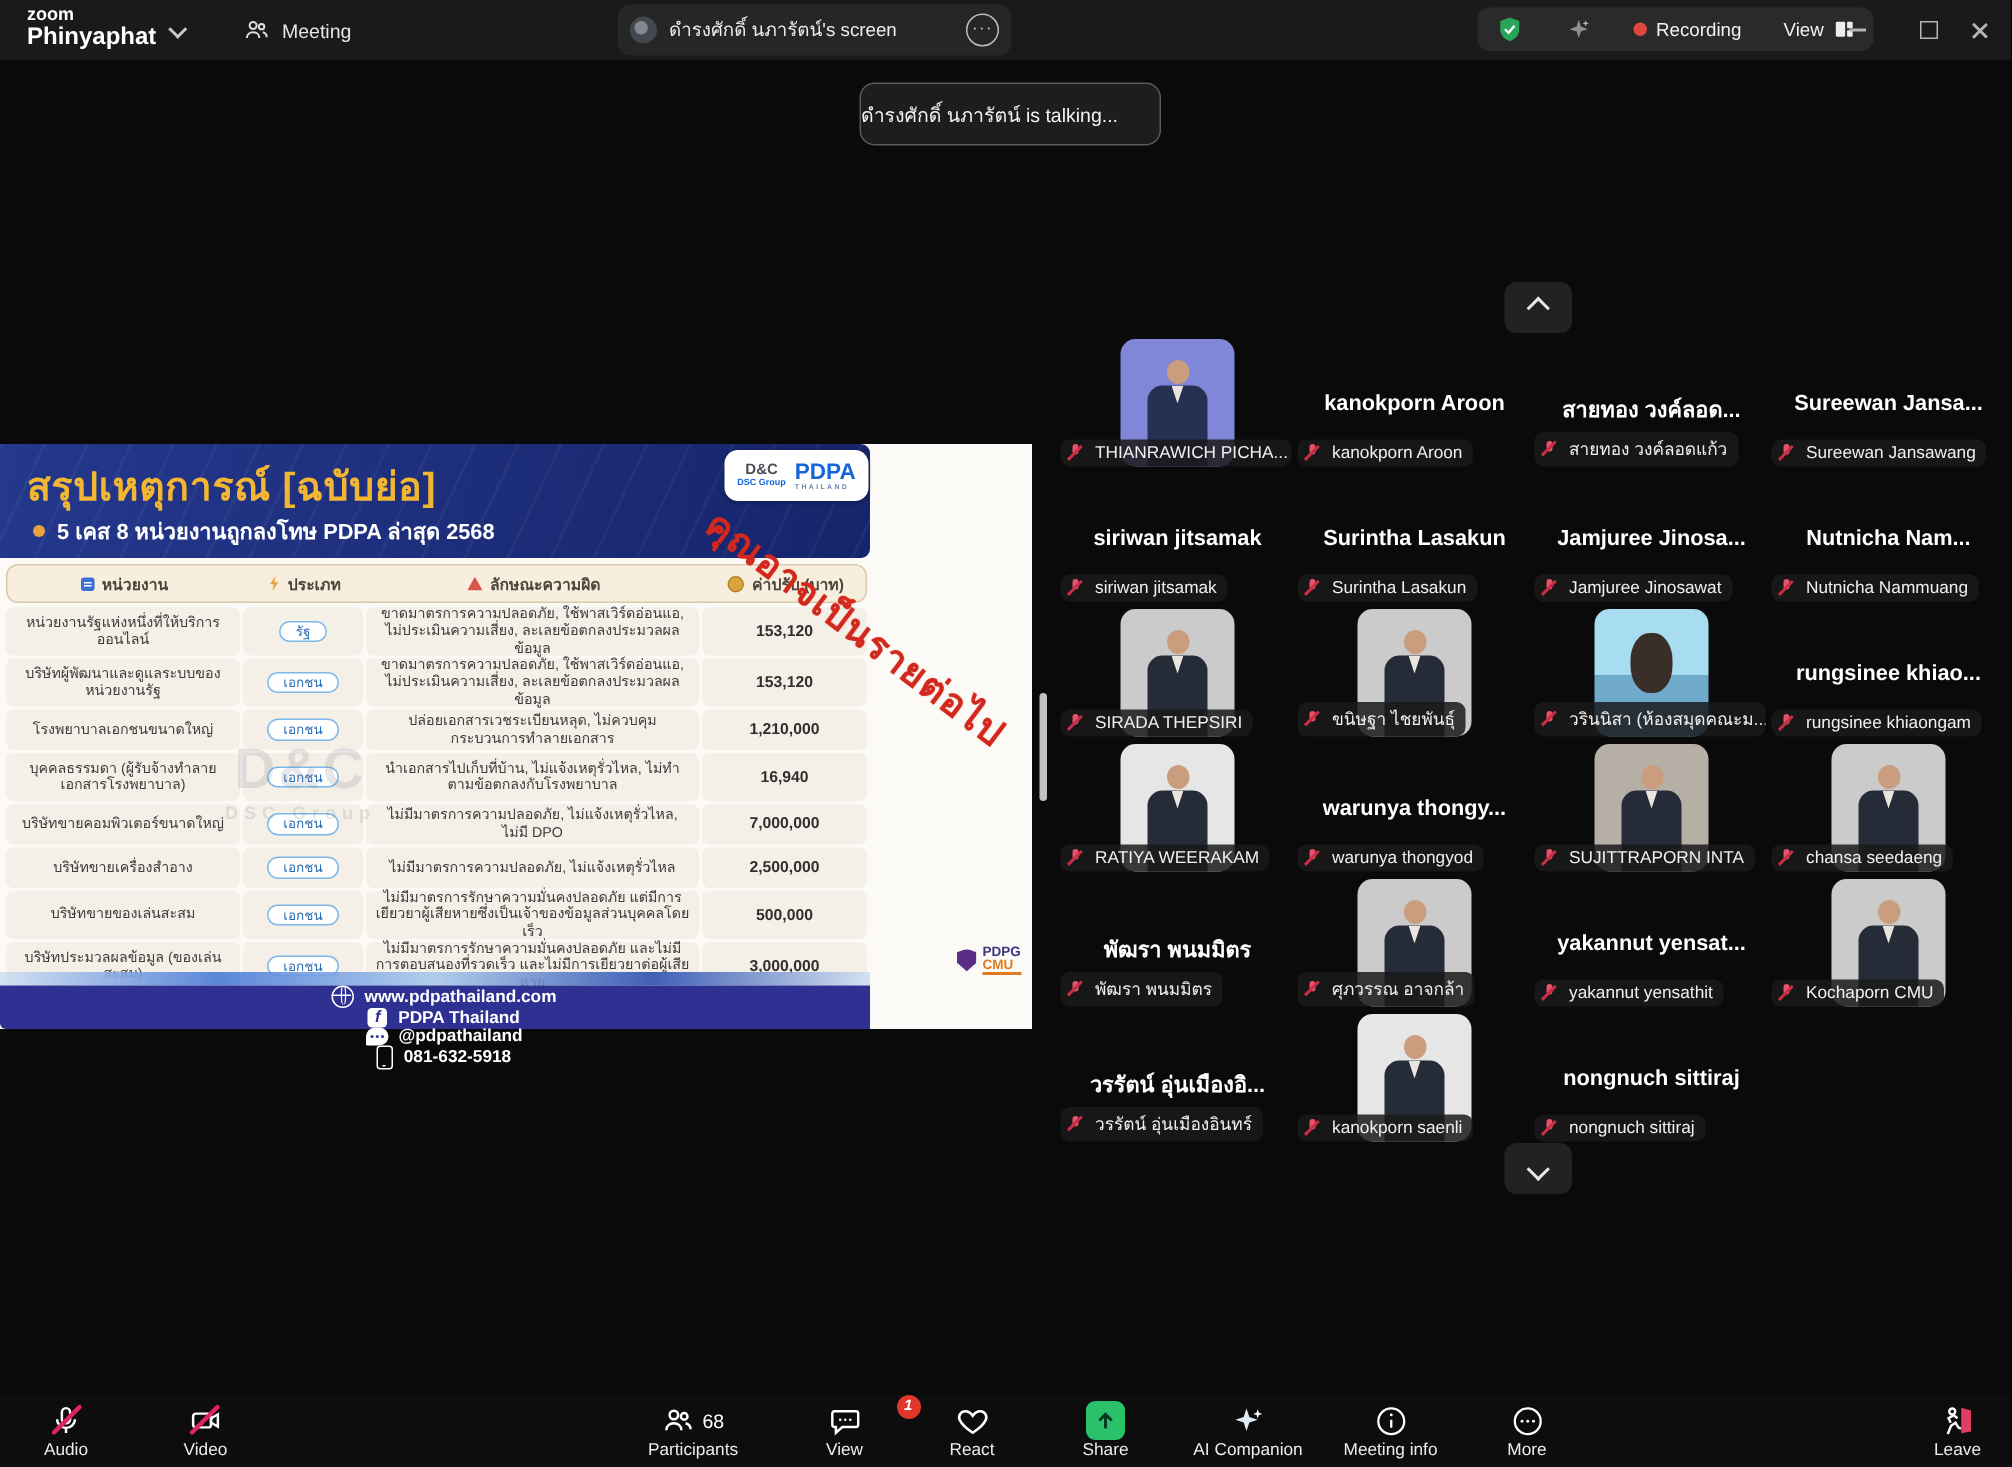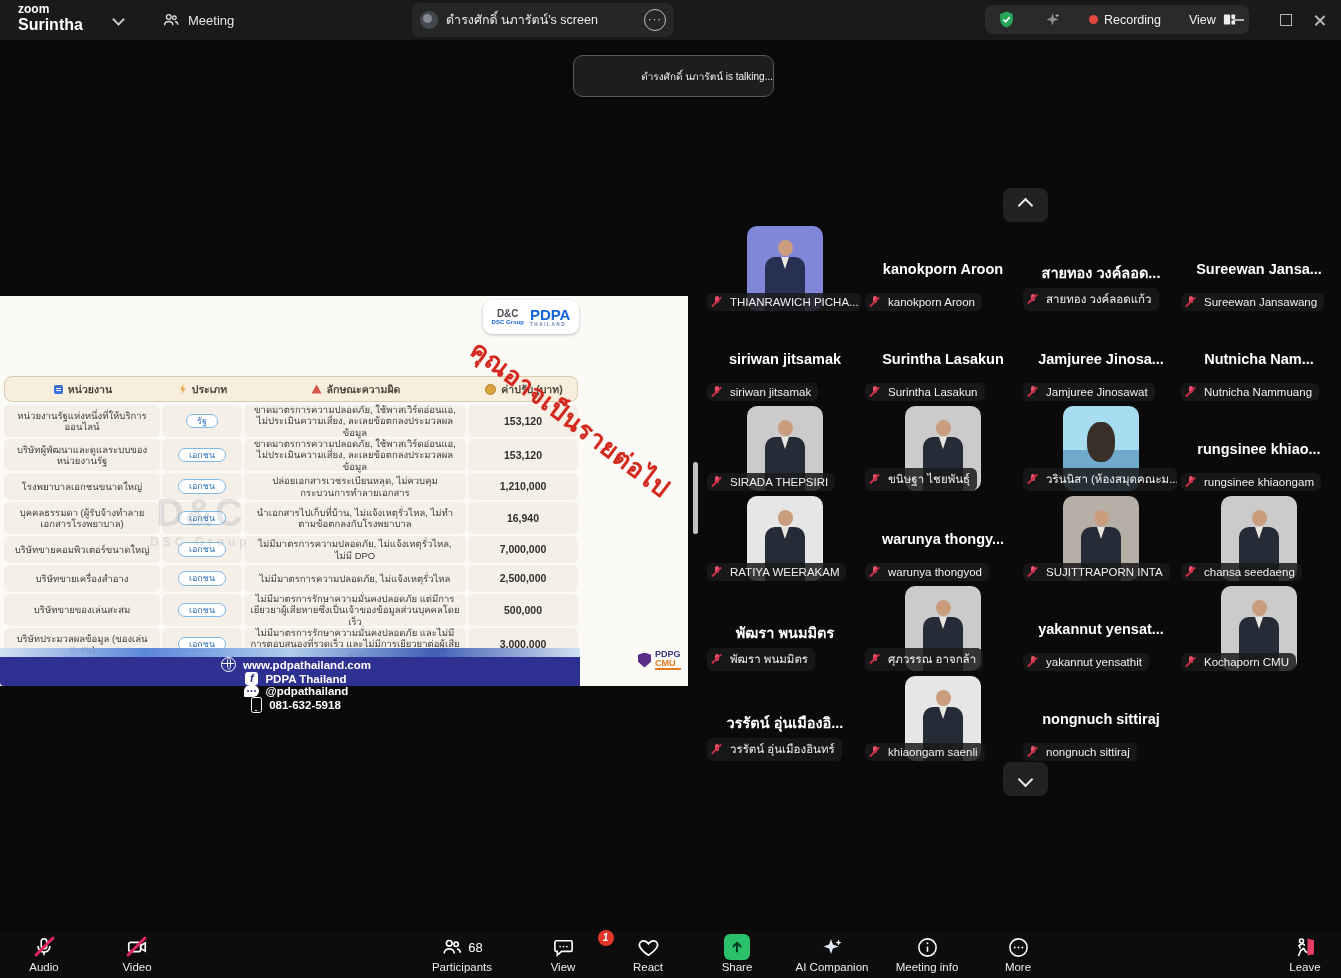--- a/index.html
+++ b/index.html
@@ -25,21 +25,21 @@
   .recdot{width:9px;height:9px;border-radius:50%;background:#e0483e;}
   .viewbtn{display:flex;align-items:center;gap:6px;color:#f1f1f1;font-size:12.5px;}
   .winc{position:absolute;top:0;height:40px;display:flex;align-items:center;justify-content:center;width:40px;}
   .winc.min{left:1218px}.winc.max{left:1266px}.winc.cls{left:1300px}
   .bar-min{width:11px;height:2px;background:#b5b5b5;}
   .box-max{width:10px;height:10px;border:1.6px solid #b5b5b5;}
   .x-cls{position:relative;width:12px;height:12px;}
   .x-cls::before,.x-cls::after{content:"";position:absolute;left:5px;top:0;width:1.8px;height:13px;background:#b5b5b5;}
   .x-cls::before{transform:rotate(45deg);} .x-cls::after{transform:rotate(-45deg);}
   
-  .toast{position:absolute;left:573px;top:55px;width:199px;height:40px;background:#1d1d1d;border:1px solid #5a5a5a;border-radius:10px;display:flex;align-items:center;justify-content:flex-end;color:#f2f2f2;font-size:10px;}
+  .toast{position:absolute;left:573px;top:55px;width:199px;height:40px;background:#1d1d1d;border:1px solid #5a5a5a;border-radius:10px;display:flex;align-items:center;justify-content:flex-start;color:#f2f2f2;font-size:13px;}
   
   .slide{position:absolute;left:0;top:296px;width:688px;height:390px;background:#fcfaf6;}
   .shead{position:absolute;left:0;top:0;width:580px;height:76px;background:linear-gradient(100deg,#24388c,#16246b);border-radius:0 6px 6px 0;
          background-image:repeating-linear-gradient(115deg,rgba(255,255,255,.04) 0 2px,transparent 2px 26px),linear-gradient(100deg,#24388c,#16246b);}
   .stitle{position:absolute;left:18px;top:7px;color:#f2b632;font-weight:bold;font-size:26px;letter-spacing:.5px;}
   .ssub{position:absolute;left:22px;top:46px;display:flex;align-items:center;gap:8px;color:#fff;font-weight:bold;font-size:14.5px;}
   .ssub .dot{width:8px;height:8px;border-radius:50%;background:#e8a33d;}
   .logobox{position:absolute;left:483px;top:4px;width:96px;height:34px;background:#fff;border-radius:9px;display:flex;align-items:center;justify-content:center;gap:6px;box-shadow:0 1px 3px rgba(0,0,0,.25);}
   .dscmark{font-size:10px;font-weight:bold;color:#4a4f57;line-height:1;text-align:center;}
   .dscsub{font-size:6px;color:#1565d8;font-weight:bold;}
@@ -66,21 +66,21 @@
   .sfoot{position:absolute;left:0;top:361px;width:580px;height:29px;background:#2e3192;display:flex;align-items:center;justify-content:space-between;padding:0 34px 0 46px;box-sizing:border-box;border-radius:0 0 0 4px;flex-direction:column;}
   .fitem{display:flex;align-items:center;gap:7px;color:#fff;font-size:11.5px;font-weight:bold;}
   .i-globe{width:13px;height:13px;border:1.4px solid #fff;border-radius:50%;position:relative;}
   .i-globe::before{content:"";position:absolute;left:4.5px;top:-1px;width:2px;height:13px;border-left:1.2px solid #fff;border-right:1.2px solid #fff;border-radius:50%;}
   .i-globe::after{content:"";position:absolute;left:-1px;top:5px;width:13px;height:1.2px;background:#fff;}
   .i-fb{width:13px;height:13px;background:#fff;border-radius:3px;color:#2e3192;font-weight:bold;font-size:11px;line-height:13px;text-align:center;}
   .i-line{width:15px;height:12px;background:#fff;border-radius:6px 6px 6px 1px;position:relative;}
   .i-line::after{content:"";position:absolute;left:3px;top:5px;width:2px;height:2px;background:#2e3192;border-radius:50%;box-shadow:3.5px 0 0 #2e3192,7px 0 0 #2e3192;}
   .i-phone{width:9px;height:14px;border:1.3px solid #fff;border-radius:2.5px;position:relative;}
   .i-phone::after{content:"";position:absolute;left:2.5px;bottom:1px;width:2px;height:1.4px;background:#fff;}
-  .pdpg{position:absolute;left:638px;top:354px;display:flex;align-items:center;gap:4px;}
+  .pdpg{position:absolute;left:638px;top:334px;display:flex;align-items:center;gap:4px;}
   .pdpg .sh{width:13px;height:15px;background:#5b2d86;clip-path:polygon(50% 0,100% 15%,100% 62%,50% 100%,0 62%,0 15%);}
   .pdpg .tx{line-height:1;}
   .pdpg .p1{font-size:9px;font-weight:bold;color:#3d3580;}
   .pdpg .p2{font-size:9px;font-weight:bold;color:#e07b1f;border-bottom:2px solid #e07b1f;}
   
   .galbtn{position:absolute;left:1003px;width:45px;height:34px;background:#222;border:none;border-radius:8px;display:flex;align-items:center;justify-content:center;cursor:pointer;}
   .galbtn.up{top:188px}.galbtn.down{top:762px}
   .galbtn .caret{width:9px;height:9px;border-color:#e8e8e8;}
   .gallery{position:absolute;left:706px;top:224px;width:632px;display:grid;grid-template-columns:repeat(4,158px);grid-auto-rows:90px;}
   .t{position:relative;}
@@ -110,21 +110,21 @@
   .sharebox{width:26px;height:26px;background:#2bc06a;border-radius:6px;display:flex;align-items:center;justify-content:center;}
 </style>
 </head>
 <body>
 
 <div id="app">
 
   <header class="topbar">
     <div class="brand">
       <div class="b1">zoom</div>
-      <div class="b2">Surintha</div>
+      <div class="b2">Phinyaphat</div>
     </div>
     <span class="caret down brand-caret"></span>
     <div class="tab-meeting">
       <svg width="18" height="18" viewBox="0 0 24 24" fill="none" stroke="#dcdcdc" stroke-width="1.8">
           <circle cx="9" cy="8" r="3.1"></circle>
           <path d="M3.5 19c0-3 2.4-5 5.5-5s5.5 2 5.5 5"></path>
           <circle cx="16.5" cy="9" r="2.4"></circle>
           <path d="M17.5 14c2.2.5 3.6 2.1 3.6 4.4"></path>
         </svg>
       <span>Meeting</span>
@@ -165,20 +165,27 @@
     <span class="winc cls">
         <i class="x-cls"></i>
       </span>
   </header>
 
   <div class="toast">
     <span>ดำรงศักดิ์ นภารัตน์ is talking...</span>
   </div>
 
   <section class="slide">
+    <div class="shead">
+      <div class="stitle">สรุปเหตุการณ์ [ฉบับย่อ]</div>
+      <div class="ssub">
+        <i class="dot"></i>
+        <span>5 เคส 8 หน่วยงานถูกลงโทษ PDPA ล่าสุด 2568</span>
+      </div>
+    </div>
     <div class="logobox">
       <div>
         <div class="dscmark">D&amp;C</div>
         <div class="dscsub">DSC Group</div>
       </div>
       <div>
         <div class="pdpamain">PDPA</div>
         <div class="pdpasub">THAILAND</div>
       </div>
     </div>
@@ -480,21 +487,21 @@
           <span>วรรัตน์ อุ่นเมืองอินทร์</span>
         </div>
     </div>
     <div class="t">
       <div class="av v-light">
           <i class="p-head"></i>
           <i class="p-body"></i>
         </div>
       <div class="nl">
           <i class="mo"></i>
-          <span>khiaongam saenli</span>
+          <span>kanokporn saenli</span>
         </div>
     </div>
     <div class="t">
       <div class="dn">nongnuch sittiraj</div>
       <div class="nl">
           <i class="mo"></i>
           <span>nongnuch sittiraj</span>
         </div>
     </div>
   </div>

